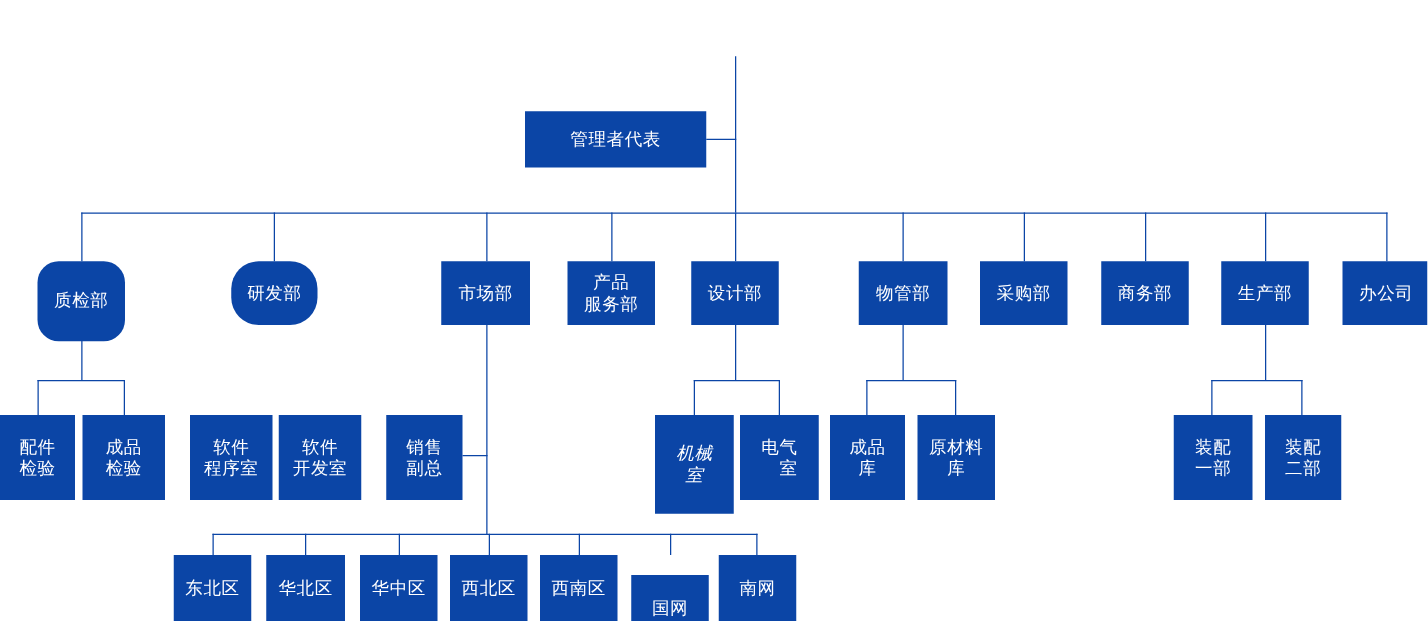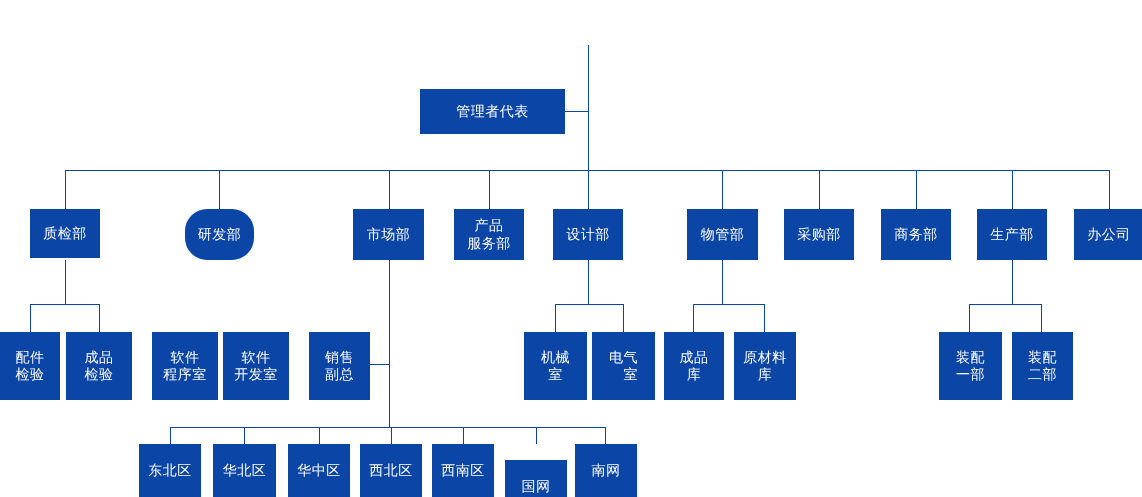--- a/index.html
+++ b/index.html
@@ -90,21 +90,21 @@
   <div class="connector v" style="left:244px; top:427px; height:17px;"></div>
   <div class="connector v" style="left:319px; top:427px; height:17px;"></div>
   <div class="connector v" style="left:391px; top:427px; height:17px;"></div>
   <div class="connector v" style="left:463px; top:427px; height:17px;"></div>
   <div class="connector v" style="left:536px; top:427px; height:17px;"></div>
   <div class="connector v" style="left:605px; top:427px; height:17px;"></div>
 
 
   <div class="node" style="left:420px; top:89px; width:145px; height:45px;">管理者代表</div>
 
-  <div class="node" style="left:30px; top:209px; width:70px; height:49px;">质检部</div>
+  <div class="node" style="left:30px; top:209px; width:70px; height:64px;border-radius:17px;">质检部</div>
   <div class="node" style="left:185px; top:209px; width:69px; height:51px;border-radius:22px;">研发部</div>
   <div class="node" style="left:353px; top:209px; width:71px; height:51px;">市场部</div>
   <div class="node" style="left:454px; top:209px; width:70px; height:51px;">产品
 服务部</div>
   <div class="node" style="left:553px; top:209px; width:70px; height:51px;">设计部</div>
   <div class="node" style="left:687px; top:209px; width:71px; height:51px;">物管部</div>
   <div class="node" style="left:784px; top:209px; width:70px; height:51px;">采购部</div>
   <div class="node" style="left:881px; top:209px; width:70px; height:51px;">商务部</div>
   <div class="node" style="left:977px; top:209px; width:70px; height:51px;">生产部</div>
   <div class="node" style="left:1074px; top:209px; width:70px; height:51px;">办公司</div>
@@ -112,21 +112,21 @@
   <div class="node" style="left:0px; top:332px; width:60px; height:68px;">配件
 检验</div>
   <div class="node" style="left:66px; top:332px; width:66px; height:68px;">成品
 检验</div>
   <div class="node" style="left:152px; top:332px; width:66px; height:68px;">软件
 程序室</div>
   <div class="node" style="left:223px; top:332px; width:66px; height:68px;">软件
 开发室</div>
   <div class="node" style="left:309px; top:332px; width:61px; height:68px;">销售
 副总</div>
-  <div class="node" style="left:524px; top:332px; width:63px; height:68px;">机械
+  <div class="node" style="left:524px; top:332px; width:63px; height:79px;font-style:italic;">机械
 室</div>
   <div class="node" style="left:592px; top:332px; width:63px; height:68px;text-align:right;">电气
 室</div>
   <div class="node" style="left:664px; top:332px; width:60px; height:68px;">成品
 库</div>
   <div class="node" style="left:734px; top:332px; width:62px; height:68px;">原材料
 库</div>
   <div class="node" style="left:939px; top:332px; width:63px; height:68px;">装配
 一部</div>
   <div class="node" style="left:1012px; top:332px; width:61px; height:68px;">装配

